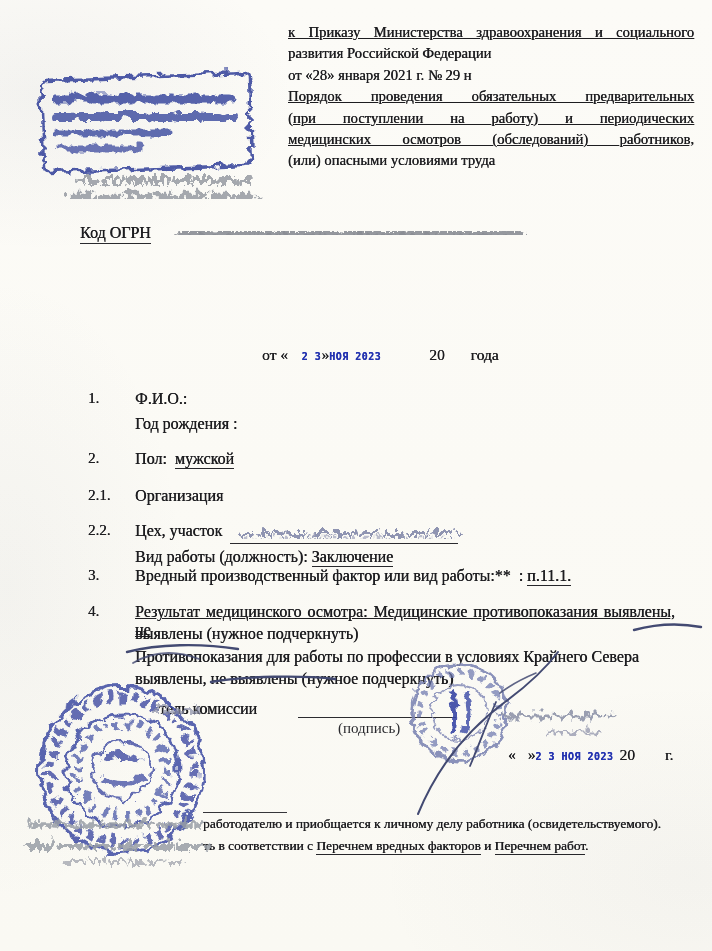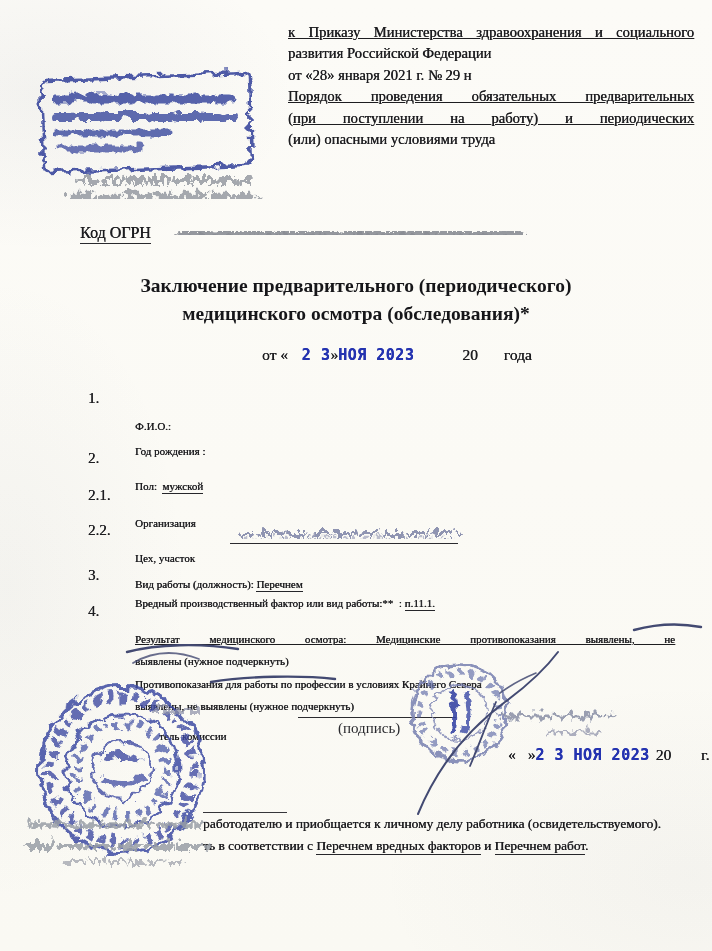--- a/index.html
+++ b/index.html
@@ -10,23 +10,23 @@
       radial-gradient(300px 520px at 1% 62%, rgba(120,125,140,.06), transparent 60%),
       radial-gradient(520px 320px at 97% 92%, rgba(125,125,140,.05), transparent 60%),
       linear-gradient(#fcfbf7,#faf9f3);}
   .abs{position:absolute;}
   .ink{color:#1d1d20;text-shadow:.35px 0 0 currentColor;}
   .ref{left:288px;top:22px;width:406px;font-size:14.6px;line-height:21.4px;z-index:1;}
   .ref .jl{text-align:justify;text-align-last:justify;text-decoration:underline;}
   .ogrn-label{left:80px;top:224px;font-size:16px;border-bottom:1.6px solid #2a2a2e;padding-bottom:1px;z-index:1;}
   .title{left:76px;top:272px;width:560px;text-align:center;font-size:19.5px;font-weight:700;line-height:28px;color:#161619;z-index:1;}
   .dateline{left:262px;top:346px;font-size:15.5px;z-index:1;white-space:nowrap;}
-  .stampdate{font-family:"DejaVu Sans Mono",monospace;font-weight:700;color:#2433b0;font-size:15px;letter-spacing:.5px;text-shadow:0 0 .4px #2433b0;}
+  .stampdate{font-family:"DejaVu Sans Mono",monospace;font-weight:700;color:#2433b0;font-size:10px;letter-spacing:.5px;text-shadow:0 0 .4px #2433b0;}
   .num{left:88px;font-size:15px;z-index:1;}
-  .row{left:135px;font-size:11px;z-index:1;white-space:nowrap;margin-top:30px;}
+  .row{left:135px;font-size:16px;z-index:1;white-space:nowrap;}
   .u{border-bottom:1.3px solid #26262a;padding-bottom:.5px;}
   .just{white-space:normal;width:540px;text-align:justify;text-align-last:justify;text-decoration:underline;}
   .sigline{left:298px;top:699px;width:158px;border-bottom:1.4px solid #2b2b2f;height:18px;z-index:1;}
   .sigcap{left:338px;top:720px;font-size:15px;color:#2a2a2e;z-index:1;}
   .botdate{left:508px;top:746px;font-size:15.5px;z-index:1;white-space:nowrap;}
   .fnrule{left:203px;top:812px;width:84px;border-top:1.7px solid #36363a;z-index:1;}
   .fn{left:203px;font-size:13.4px;z-index:1;white-space:nowrap;}
   svg.layer{position:absolute;overflow:visible;pointer-events:none;}
   .z2{z-index:2}.z3{z-index:3}.z4{z-index:4}
 </style>
@@ -51,20 +51,21 @@
       </filter>
     </defs>
   </svg>
 
   <div class="abs ref ink">
     <div class="jl">к Приказу Министерства здравоохранения и социального</div>
     <div>развития Российской Федерации</div>
     <div>от «28» января 2021 г. № 29 н</div>
     <div class="jl">Порядок проведения обязательных предварительных</div>
     <div class="jl">(при поступлении на работу) и периодических</div>
+    <div class="jl">медицинских осмотров (обследований) работников,</div>
     <div>(или) опасными условиями труда</div>
   </div>
 
   <svg class="layer z3" style="left:18px;top:58px" width="260" height="150">
     <g filter="url(#fw1)" stroke="#3a489d" fill="none" stroke-linecap="round">
       <rect x="22" y="16" width="208" height="92" rx="4" stroke-width="3.5" opacity="0.9" transform="rotate(-2 126 62)"></rect>
       <path d="M36 38 H210" stroke-width="9" opacity="0.85" stroke-dasharray="14 6"></path>
       <path d="M34 56 H214" stroke-width="8" opacity="0.8" stroke-dasharray="18 7"></path>
       <path d="M36 72 H150" stroke-width="7" opacity="0.8" stroke-dasharray="12 6"></path>
       <path d="M40 88 H120" stroke-width="7" opacity="0.75" stroke-dasharray="10 5"></path>
@@ -76,24 +77,20 @@
   </svg>
 
   <div class="abs ogrn-label ink">Код ОГРН</div>
   <svg class="layer z2" style="left:165px;top:204px" width="365" height="58">
     <g filter="url(#fw2)" stroke="#83868e" fill="none" stroke-linecap="round">
       <path d="M14 28 H348" stroke-width="14" opacity="0.85" stroke-dasharray="26 6"></path>
       <path d="M18 30 H340" stroke-width="7" opacity="0.55"></path>
     </g>
   </svg>
 
-  <div class="abs title">
-    <div>Заключение предварительного (периодического)</div>
-    <div>медицинского осмотра (обследования)*</div>
-  </div>
 
   <div class="abs dateline ink">
     <span>от «</span>
     <span class="stampdate" style="margin-left:10px">2 3</span><span>»</span><span class="stampdate">НОЯ 2023</span>
     <span style="margin-left:44px">20</span>
     <span style="margin-left:22px">года</span>
   </div>
 
   <span class="abs num ink" style="top:390px">1.</span>
   <span class="abs row ink" style="top:390px">Ф.И.О.:</span>
@@ -123,21 +120,21 @@
   <span class="abs num ink" style="top:522px">2.2.</span>
   <span class="abs row ink" style="top:522px">Цех, участок</span>
   <div class="abs" style="left:230px;top:543px;width:228px;border-top:1.3px solid #2b2b2f;z-index:1"></div>
   <svg class="layer z2" style="left:226px;top:512px" width="245" height="36">
     <g filter="url(#fw2)" stroke="#7d82a6" fill="none" stroke-linecap="round">
       <path d="M10 18 H230" stroke-width="4" opacity="0.85" stroke-dasharray="18 6"></path>
       <path d="M14 24 H222" stroke-width="2.5" opacity="0.5"></path>
     </g>
   </svg>
 
-  <span class="abs row ink" style="top:548px"><span>Вид работы  (должность):</span> <span class="u">Перечнем</span></span>
+  <span class="abs row ink" style="top:548px"><span>Вид работы  (должность):</span> <span class="u">Заключение</span></span>
 
   <span class="abs num ink" style="top:567px">3.</span>
   <span class="abs row ink" style="top:567px"><span>Вредный производственный фактор или вид работы:**</span>&nbsp;&nbsp;<span>:</span> <span class="u">п.11.1.</span></span>
 
   <span class="abs num ink" style="top:603px">4.</span>
   <div class="abs row ink just" style="top:603px">Результат медицинского осмотра: Медицинские противопоказания выявлены, не</div>
   <div class="abs row ink" style="top:625px">выявлены (нужное подчеркнуть)</div>
   <div class="abs row ink" style="top:648px">Противопоказания  для работы  по профессии в условиях Крайнего Севера</div>
   <div class="abs row ink" style="top:670px"><span>выявлены,</span> <span>не выявлены</span> <span>(нужное подчеркнуть)</span></div>
 

